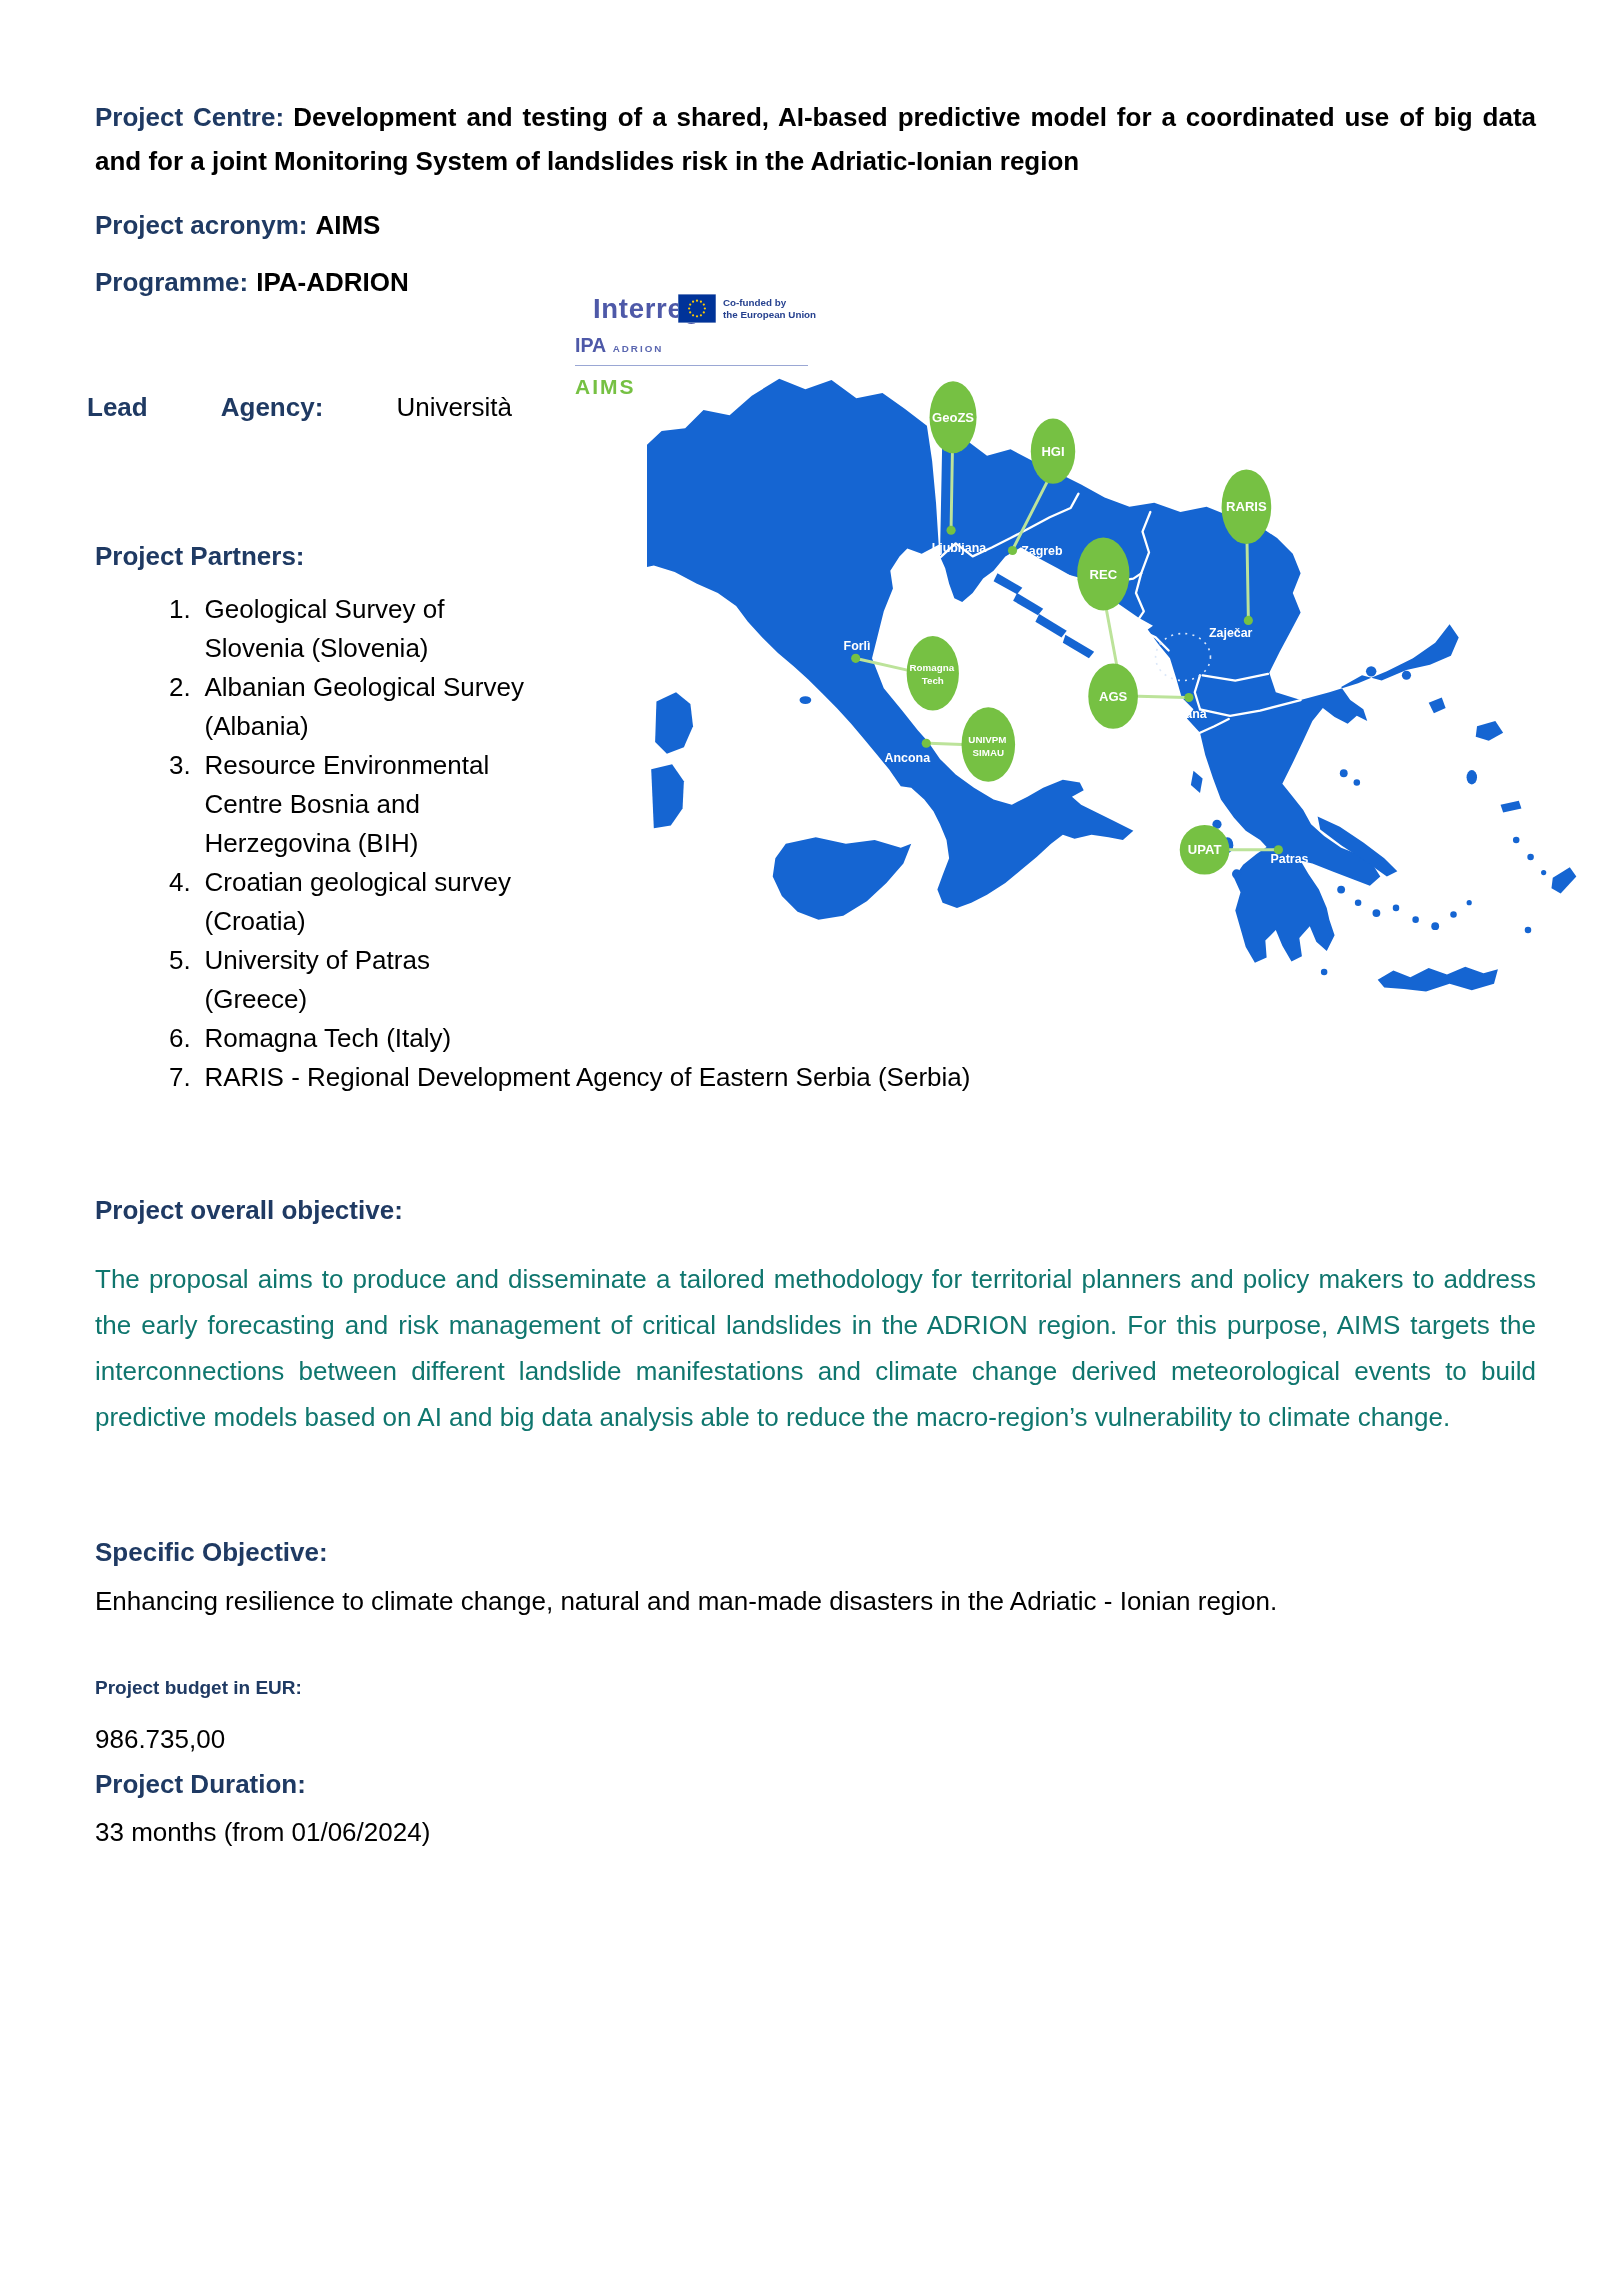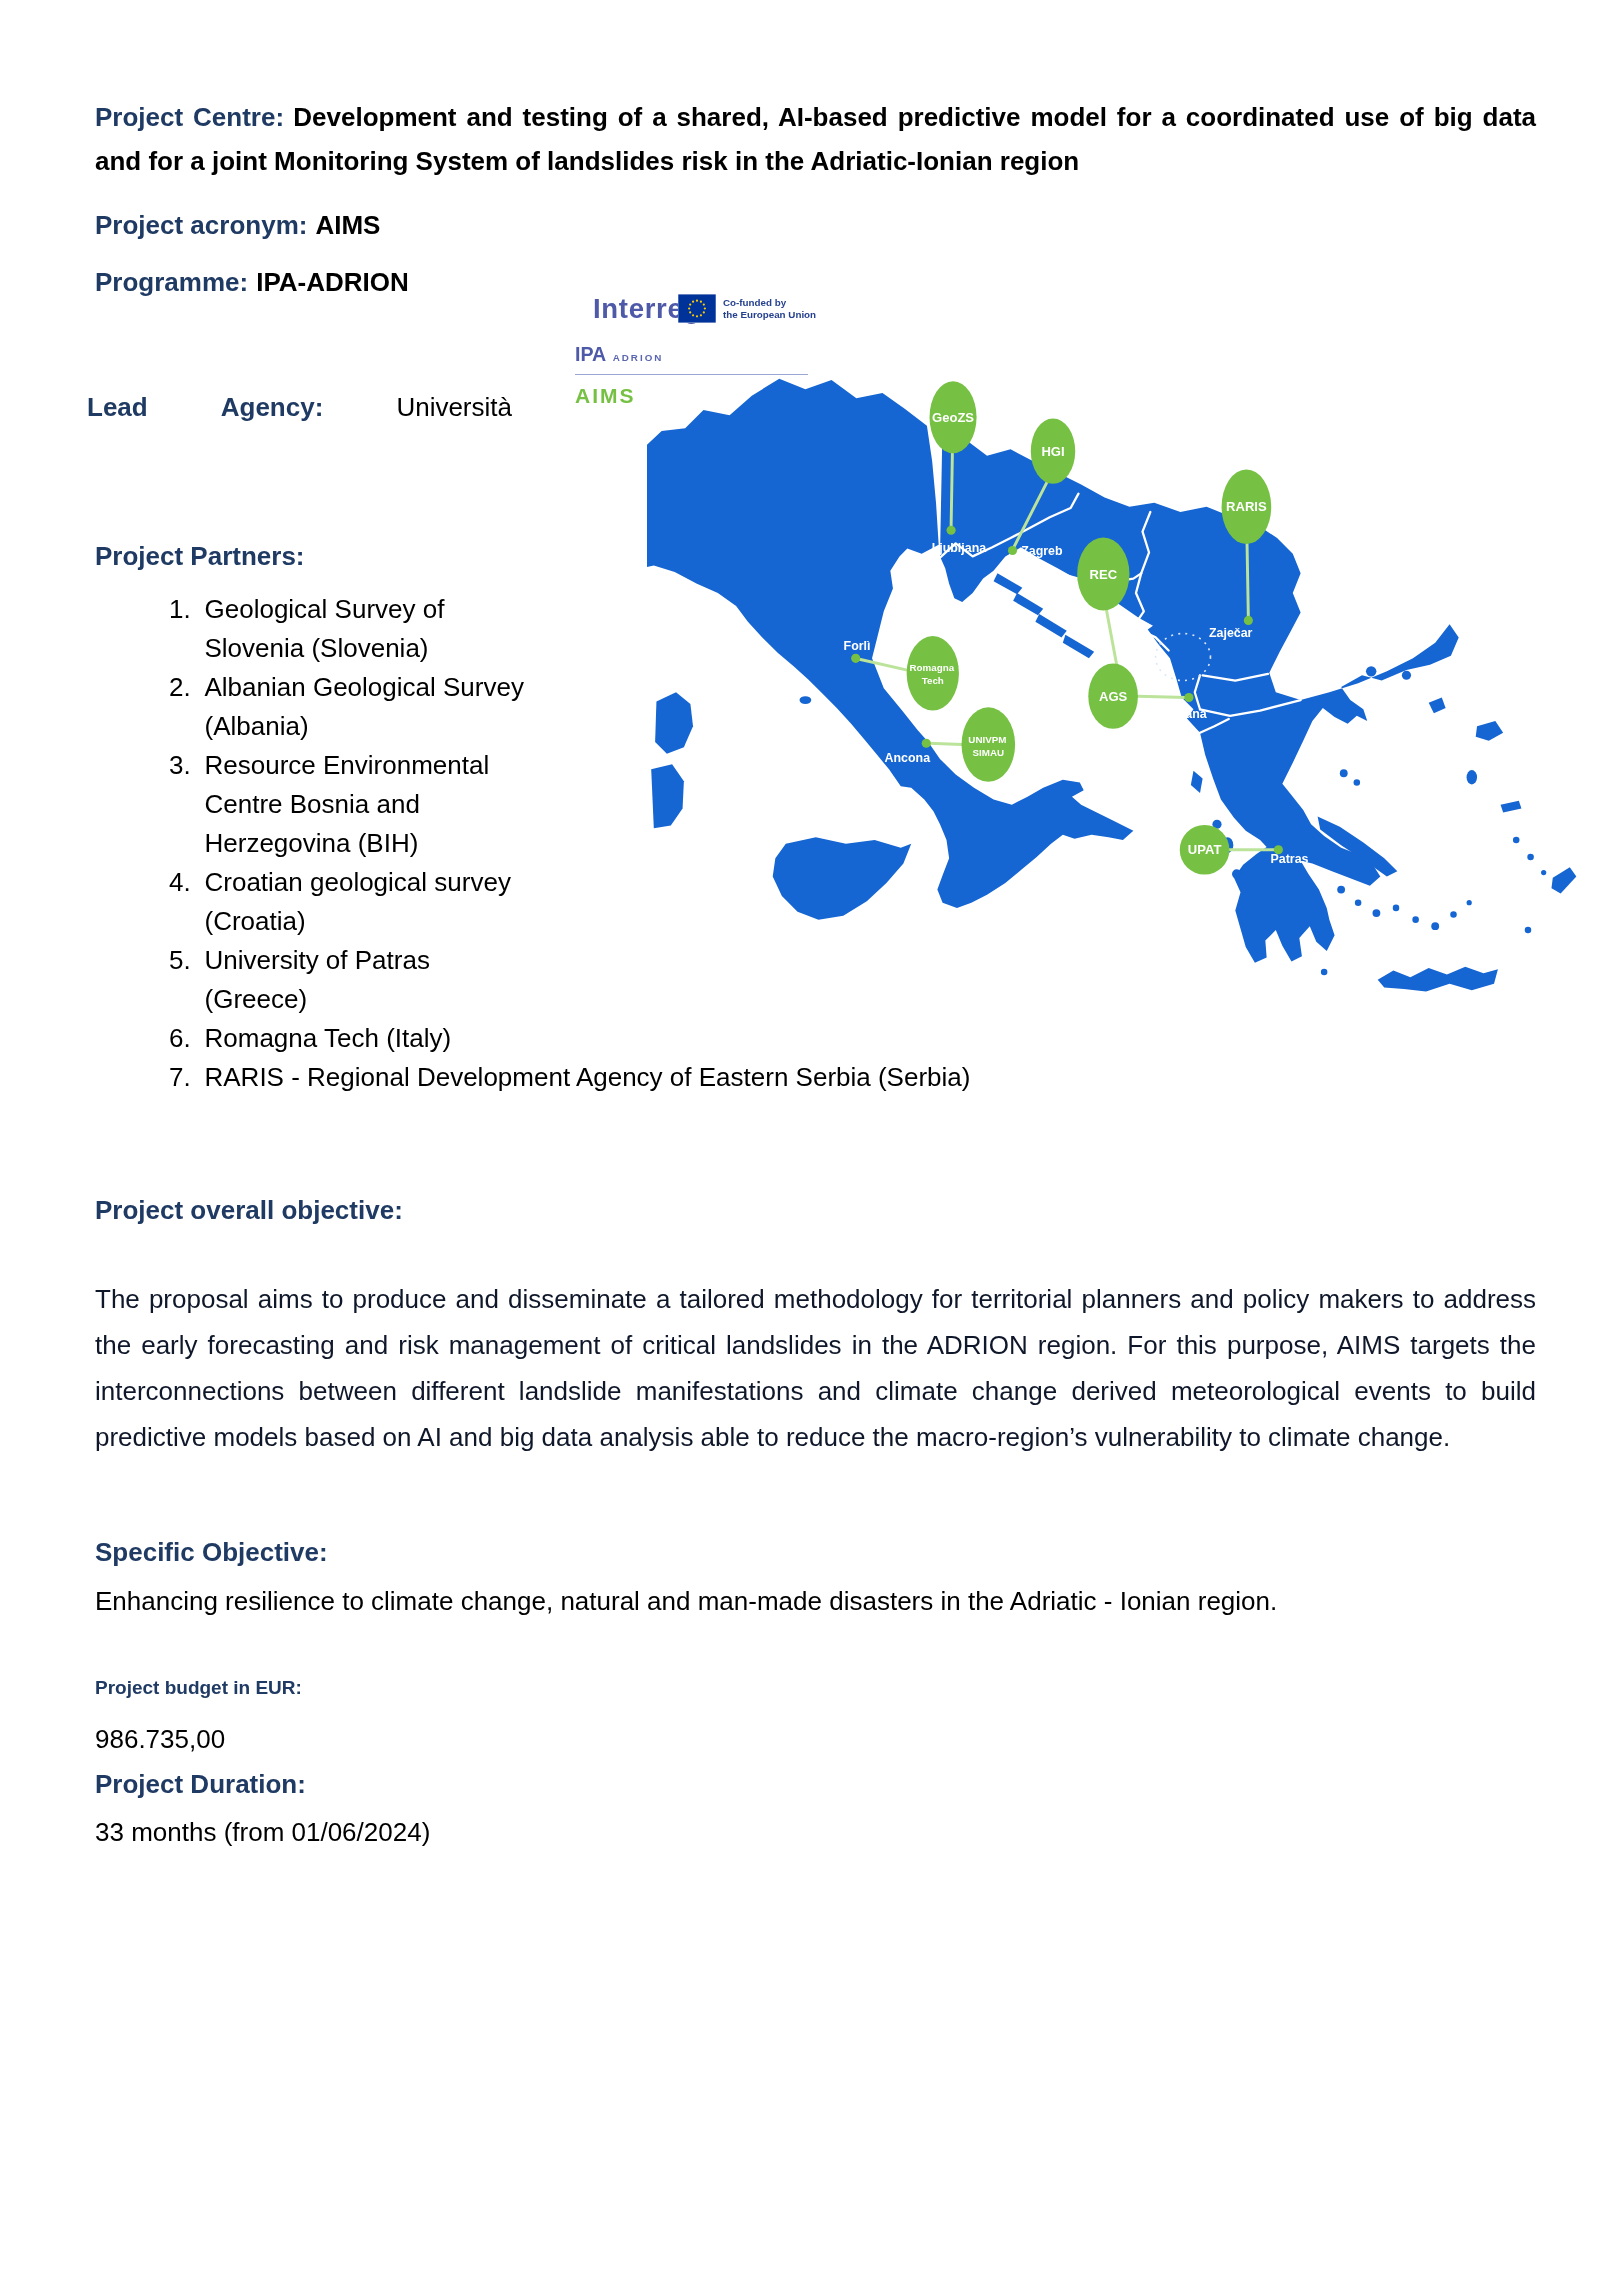--- a/index.html
+++ b/index.html
@@ -17,40 +17,40 @@
 
   .kv-line { left:95px; font-size:26px; line-height:39px; }
   .kv-line .navy { margin-right:8px; }
 
   
   .logo { left:575px; top:293px; width:248px; }
   .interreg { font-size:27.5px; font-weight:bold; color:#4e59a8; letter-spacing:0.7px;margin-left:18px; }
   .euflag { position:absolute; left:103px; top:1.3px; width:38px; height:29px; }
   .cofund { position:absolute; left:148px; top:3.9px; font-size:9.8px; line-height:11.8px;
             color:#26418f; font-weight:bold; width:98px; }
-  .ipa-row { margin-top:18px; font-size:19.6px; font-weight:bold; color:#4e59a8; }
+  .ipa-row { margin-top:9px; font-size:19.6px; font-weight:bold; color:#4e59a8; }
   .adrion { font-size:9.8px; font-weight:bold; color:#5a66b0; letter-spacing:2px; margin-left:6.5px; }
   .logo-rule { margin-top:7.8px; width:233px; height:1.3px; background:#9aa7d4; }
   .aims-logo { margin-top:9.2px; font-size:21px; font-weight:bold; color:#76c143; letter-spacing:2px; }
 
   
   .lead { left:87px; top:387px; width:425px; font-size:26px; line-height:41px; }
   .lead-l1 { display:flex; justify-content:space-between; }
   .lead-l2 { color:#000; }
 
   .partners-h { left:95px; top:541px; font-size:26px; }
 
   ol.partners { left:95px; top:590px; list-style:decimal; list-style-position:outside;
                 padding-left:103px; font-size:26px; line-height:39px; color:#000; }
   ol.partners li { width:330px; padding-left:6.5px; }
   ol.partners li:last-child { width:863px; }
 
   .obj-h { left:95px; top:1195px; font-size:26px; }
   .obj-p { left:95px; top:1256px; width:1441px; font-size:26px; line-height:46px;
-           text-align:justify; color:#0f172a;margin-top:20px; }
+           text-align:justify; color:#0f766e; }
 
   .spec-h { left:95px; top:1537px; font-size:26px; }
   .spec-p { left:95px; top:1586px; width:1441px; font-size:26px; color:#000; }
 
   .budget-h { left:95px; top:1677px; font-size:19px; }
   .budget-v { left:95px; top:1724px; font-size:26px; color:#000; }
   .dur-h { left:95px; top:1769px; font-size:26px; }
   .dur-v { left:95px; top:1817px; font-size:26px; color:#000; }
 
   .map { left:647px; top:363px; }

